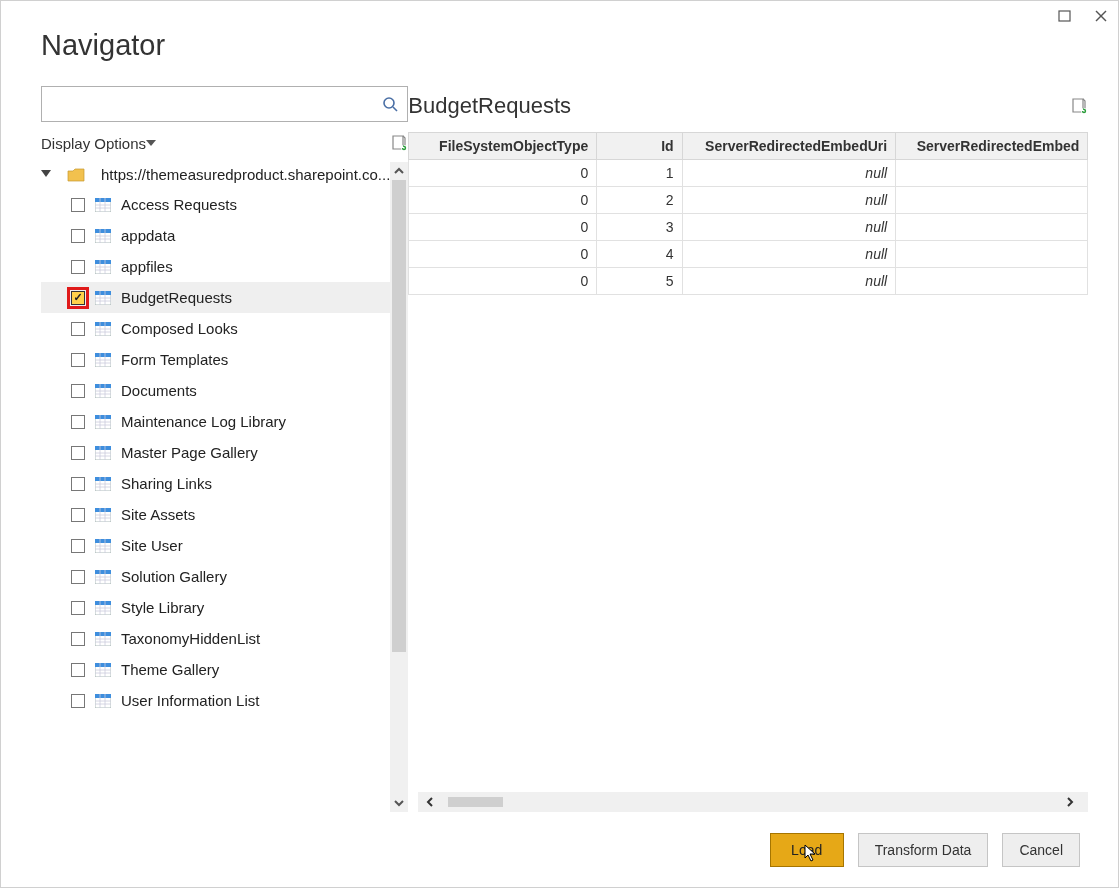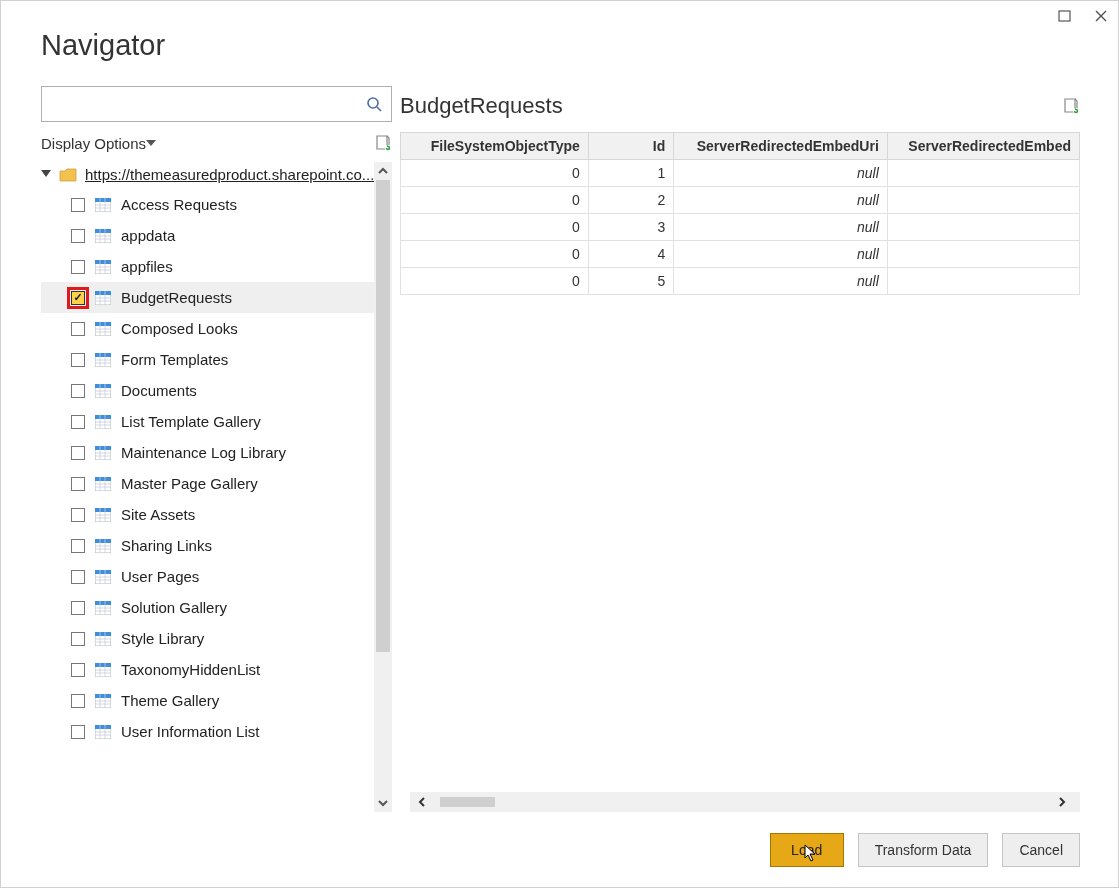--- a/index.html
+++ b/index.html
@@ -13,21 +13,21 @@
   .titlebar-controls .ctl { width:14px; height:14px; cursor:pointer; color:#555; }
   .dialog-title { position:absolute; left:40px; top:28px; font-size:29px; font-weight:400; color:#333; letter-spacing:0px; }
   .content { position:absolute; top:85px; left:40px; right:38px; bottom:75px; display:flex; }
   .left-pane { width:395px; display:flex; flex-direction:column; }
   .search-wrap { display:flex; align-items:center; border:1px solid #b0b0b0; height:36px; padding:0 8px; background:#fff; }
   .search-wrap input { flex:1; border:none; outline:none; font-size:14px; color:#333; background:transparent; }
   .options-row { display:flex; align-items:center; justify-content:space-between; margin-top:12px; font-size:15px; color:#333; }
   .options-row .opt-btn { display:inline-flex; align-items:center; cursor:pointer;justify-content:flex-end; }
   .tree-wrap { margin-top:10px; flex:1; overflow:hidden; position:relative; display:flex; }
   .tree { flex:1; overflow:hidden; }
-  .tree-root { display:flex; align-items:center; gap:8px; padding:4px 0; font-size:15px; color:#222;text-decoration:underline; }
+  .tree-root { display:flex; align-items:center; gap:16px; padding:4px 0; font-size:15px; color:#222; }
   .tree-root .name { white-space:nowrap; overflow:hidden; text-overflow:ellipsis; max-width:320px; }
   .items { margin-top:2px; }
   .tree-item { display:flex; align-items:center; gap:10px; height:31px; padding-left:30px; font-size:15px; color:#222; cursor:pointer; }
   .tree-item.selected { background:#efefef; }
   .cb { width:14px; height:14px; border:1px solid #777; background:#fff; display:inline-flex; align-items:center; justify-content:center; flex-shrink:0; }
   .cb.checked { background:#ffd24a; border-color:#333; }
   .cb.checked::after { content:"✓"; font-size:11px; line-height:1; color:#222; font-weight:bold; }
   .cb-highlight { outline:3px solid #e01a1a; outline-offset:1px; }
   .table-icon { width:16px; height:14px; flex-shrink:0; }
   .vscroll { width:18px; background:#f0f0f0; display:flex; flex-direction:column; align-items:center; justify-content:space-between; position:relative; }
@@ -223,34 +223,20 @@
                 <span>
                   <svg class="table-icon" width="16" height="14" viewBox="0 0 16 14">
                     <rect x="0" y="0" width="16" height="14" fill="#fff" stroke="#9aa" stroke-width="0.8"></rect>
                     <rect x="0" y="0" width="16" height="4" fill="#3e8ede"></rect>
                     <line x1="0" y1="7" x2="16" y2="7" stroke="#ccd" stroke-width="0.8"></line>
                     <line x1="0" y1="10" x2="16" y2="10" stroke="#ccd" stroke-width="0.8"></line>
                     <line x1="5" y1="0" x2="5" y2="14" stroke="#ccd" stroke-width="0.8"></line>
                     <line x1="10" y1="0" x2="10" y2="14" stroke="#ccd" stroke-width="0.8"></line>
                   </svg>
                 </span>
-                <span>List Template Gallery</span>
-              </div>
-              <div class="tree-item">
-                <span class="cb"></span>
-                <span>
-                  <svg class="table-icon" width="16" height="14" viewBox="0 0 16 14">
-                    <rect x="0" y="0" width="16" height="14" fill="#fff" stroke="#9aa" stroke-width="0.8"></rect>
-                    <rect x="0" y="0" width="16" height="4" fill="#3e8ede"></rect>
-                    <line x1="0" y1="7" x2="16" y2="7" stroke="#ccd" stroke-width="0.8"></line>
-                    <line x1="0" y1="10" x2="16" y2="10" stroke="#ccd" stroke-width="0.8"></line>
-                    <line x1="5" y1="0" x2="5" y2="14" stroke="#ccd" stroke-width="0.8"></line>
-                    <line x1="10" y1="0" x2="10" y2="14" stroke="#ccd" stroke-width="0.8"></line>
-                  </svg>
-                </span>
                 <span>Maintenance Log Library</span>
               </div>
               <div class="tree-item">
                 <span class="cb"></span>
                 <span>
                   <svg class="table-icon" width="16" height="14" viewBox="0 0 16 14">
                     <rect x="0" y="0" width="16" height="14" fill="#fff" stroke="#9aa" stroke-width="0.8"></rect>
                     <rect x="0" y="0" width="16" height="4" fill="#3e8ede"></rect>
                     <line x1="0" y1="7" x2="16" y2="7" stroke="#ccd" stroke-width="0.8"></line>
                     <line x1="0" y1="10" x2="16" y2="10" stroke="#ccd" stroke-width="0.8"></line>
@@ -265,49 +251,49 @@
                 <span>
                   <svg class="table-icon" width="16" height="14" viewBox="0 0 16 14">
                     <rect x="0" y="0" width="16" height="14" fill="#fff" stroke="#9aa" stroke-width="0.8"></rect>
                     <rect x="0" y="0" width="16" height="4" fill="#3e8ede"></rect>
                     <line x1="0" y1="7" x2="16" y2="7" stroke="#ccd" stroke-width="0.8"></line>
                     <line x1="0" y1="10" x2="16" y2="10" stroke="#ccd" stroke-width="0.8"></line>
                     <line x1="5" y1="0" x2="5" y2="14" stroke="#ccd" stroke-width="0.8"></line>
                     <line x1="10" y1="0" x2="10" y2="14" stroke="#ccd" stroke-width="0.8"></line>
                   </svg>
                 </span>
+                <span>Sharing Links</span>
+              </div>
+              <div class="tree-item">
+                <span class="cb"></span>
+                <span>
+                  <svg class="table-icon" width="16" height="14" viewBox="0 0 16 14">
+                    <rect x="0" y="0" width="16" height="14" fill="#fff" stroke="#9aa" stroke-width="0.8"></rect>
+                    <rect x="0" y="0" width="16" height="4" fill="#3e8ede"></rect>
+                    <line x1="0" y1="7" x2="16" y2="7" stroke="#ccd" stroke-width="0.8"></line>
+                    <line x1="0" y1="10" x2="16" y2="10" stroke="#ccd" stroke-width="0.8"></line>
+                    <line x1="5" y1="0" x2="5" y2="14" stroke="#ccd" stroke-width="0.8"></line>
+                    <line x1="10" y1="0" x2="10" y2="14" stroke="#ccd" stroke-width="0.8"></line>
+                  </svg>
+                </span>
                 <span>Site Assets</span>
               </div>
               <div class="tree-item">
                 <span class="cb"></span>
                 <span>
                   <svg class="table-icon" width="16" height="14" viewBox="0 0 16 14">
                     <rect x="0" y="0" width="16" height="14" fill="#fff" stroke="#9aa" stroke-width="0.8"></rect>
                     <rect x="0" y="0" width="16" height="4" fill="#3e8ede"></rect>
                     <line x1="0" y1="7" x2="16" y2="7" stroke="#ccd" stroke-width="0.8"></line>
                     <line x1="0" y1="10" x2="16" y2="10" stroke="#ccd" stroke-width="0.8"></line>
                     <line x1="5" y1="0" x2="5" y2="14" stroke="#ccd" stroke-width="0.8"></line>
                     <line x1="10" y1="0" x2="10" y2="14" stroke="#ccd" stroke-width="0.8"></line>
                   </svg>
                 </span>
-                <span>Sharing Links</span>
-              </div>
-              <div class="tree-item">
-                <span class="cb"></span>
-                <span>
-                  <svg class="table-icon" width="16" height="14" viewBox="0 0 16 14">
-                    <rect x="0" y="0" width="16" height="14" fill="#fff" stroke="#9aa" stroke-width="0.8"></rect>
-                    <rect x="0" y="0" width="16" height="4" fill="#3e8ede"></rect>
-                    <line x1="0" y1="7" x2="16" y2="7" stroke="#ccd" stroke-width="0.8"></line>
-                    <line x1="0" y1="10" x2="16" y2="10" stroke="#ccd" stroke-width="0.8"></line>
-                    <line x1="5" y1="0" x2="5" y2="14" stroke="#ccd" stroke-width="0.8"></line>
-                    <line x1="10" y1="0" x2="10" y2="14" stroke="#ccd" stroke-width="0.8"></line>
-                  </svg>
-                </span>
-                <span>User Pages</span>
+                <span>Site User</span>
               </div>
               <div class="tree-item">
                 <span class="cb"></span>
                 <span>
                   <svg class="table-icon" width="16" height="14" viewBox="0 0 16 14">
                     <rect x="0" y="0" width="16" height="14" fill="#fff" stroke="#9aa" stroke-width="0.8"></rect>
                     <rect x="0" y="0" width="16" height="4" fill="#3e8ede"></rect>
                     <line x1="0" y1="7" x2="16" y2="7" stroke="#ccd" stroke-width="0.8"></line>
                     <line x1="0" y1="10" x2="16" y2="10" stroke="#ccd" stroke-width="0.8"></line>
                     <line x1="5" y1="0" x2="5" y2="14" stroke="#ccd" stroke-width="0.8"></line>

